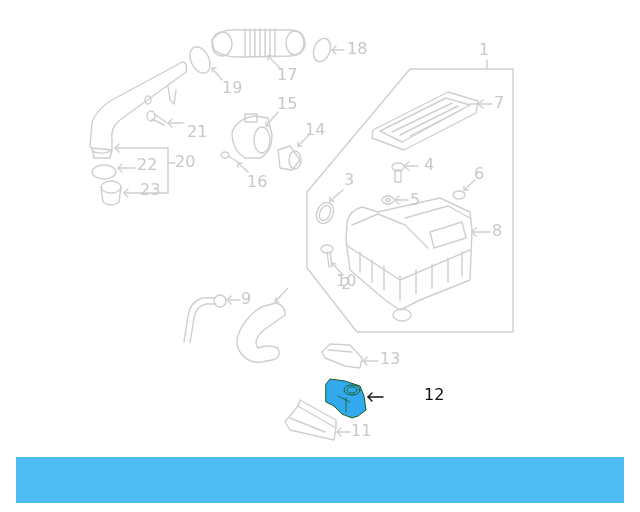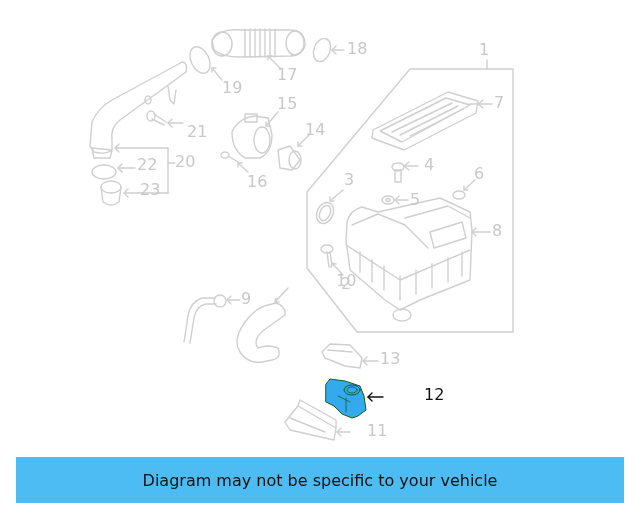--- a/index.html
+++ b/index.html
@@ -208,30 +208,29 @@
   <span class="callout" style="left:479px;top:42px;">1</span>
   <span class="callout" style="left:341px;top:276px;">2</span>
   <span class="callout" style="left:344px;top:172px;">3</span>
   <span class="callout" style="left:424px;top:157px;">4</span>
   <span class="callout" style="left:410px;top:192px;">5</span>
   <span class="callout" style="left:474px;top:166px;">6</span>
   <span class="callout" style="left:494px;top:95px;">7</span>
   <span class="callout" style="left:492px;top:223px;">8</span>
   <span class="callout" style="left:241px;top:291px;">9</span>
   <span class="callout" style="left:288px;top:273px;margin-left:48px;">10</span>
-  <span class="callout" style="left:351px;top:423px;margin-left:16px;">11</span>
+  <span class="callout" style="left:351px;top:423px;">11</span>
   <span class="callout active" style="left:384px;top:387px;">12</span>
   <span class="callout" style="left:380px;top:351px;">13</span>
   <span class="callout" style="left:305px;top:122px;">14</span>
   <span class="callout" style="left:277px;top:96px;">15</span>
   <span class="callout" style="left:247px;top:174px;">16</span>
   <span class="callout" style="left:277px;top:67px;">17</span>
   <span class="callout" style="left:347px;top:41px;">18</span>
   <span class="callout" style="left:222px;top:80px;">19</span>
   <span class="callout" style="left:175px;top:154px;">20</span>
   <span class="callout" style="left:187px;top:124px;text-align:center;">21</span>
   <span class="callout" style="left:137px;top:157px;">22</span>
   <span class="callout" style="left:140px;top:182px;">23</span>
 </div>
 
 <div id="banner">
-  <span>Diagram may not be specific to your vehicle</span>
 </div>
 
 </body></html>

